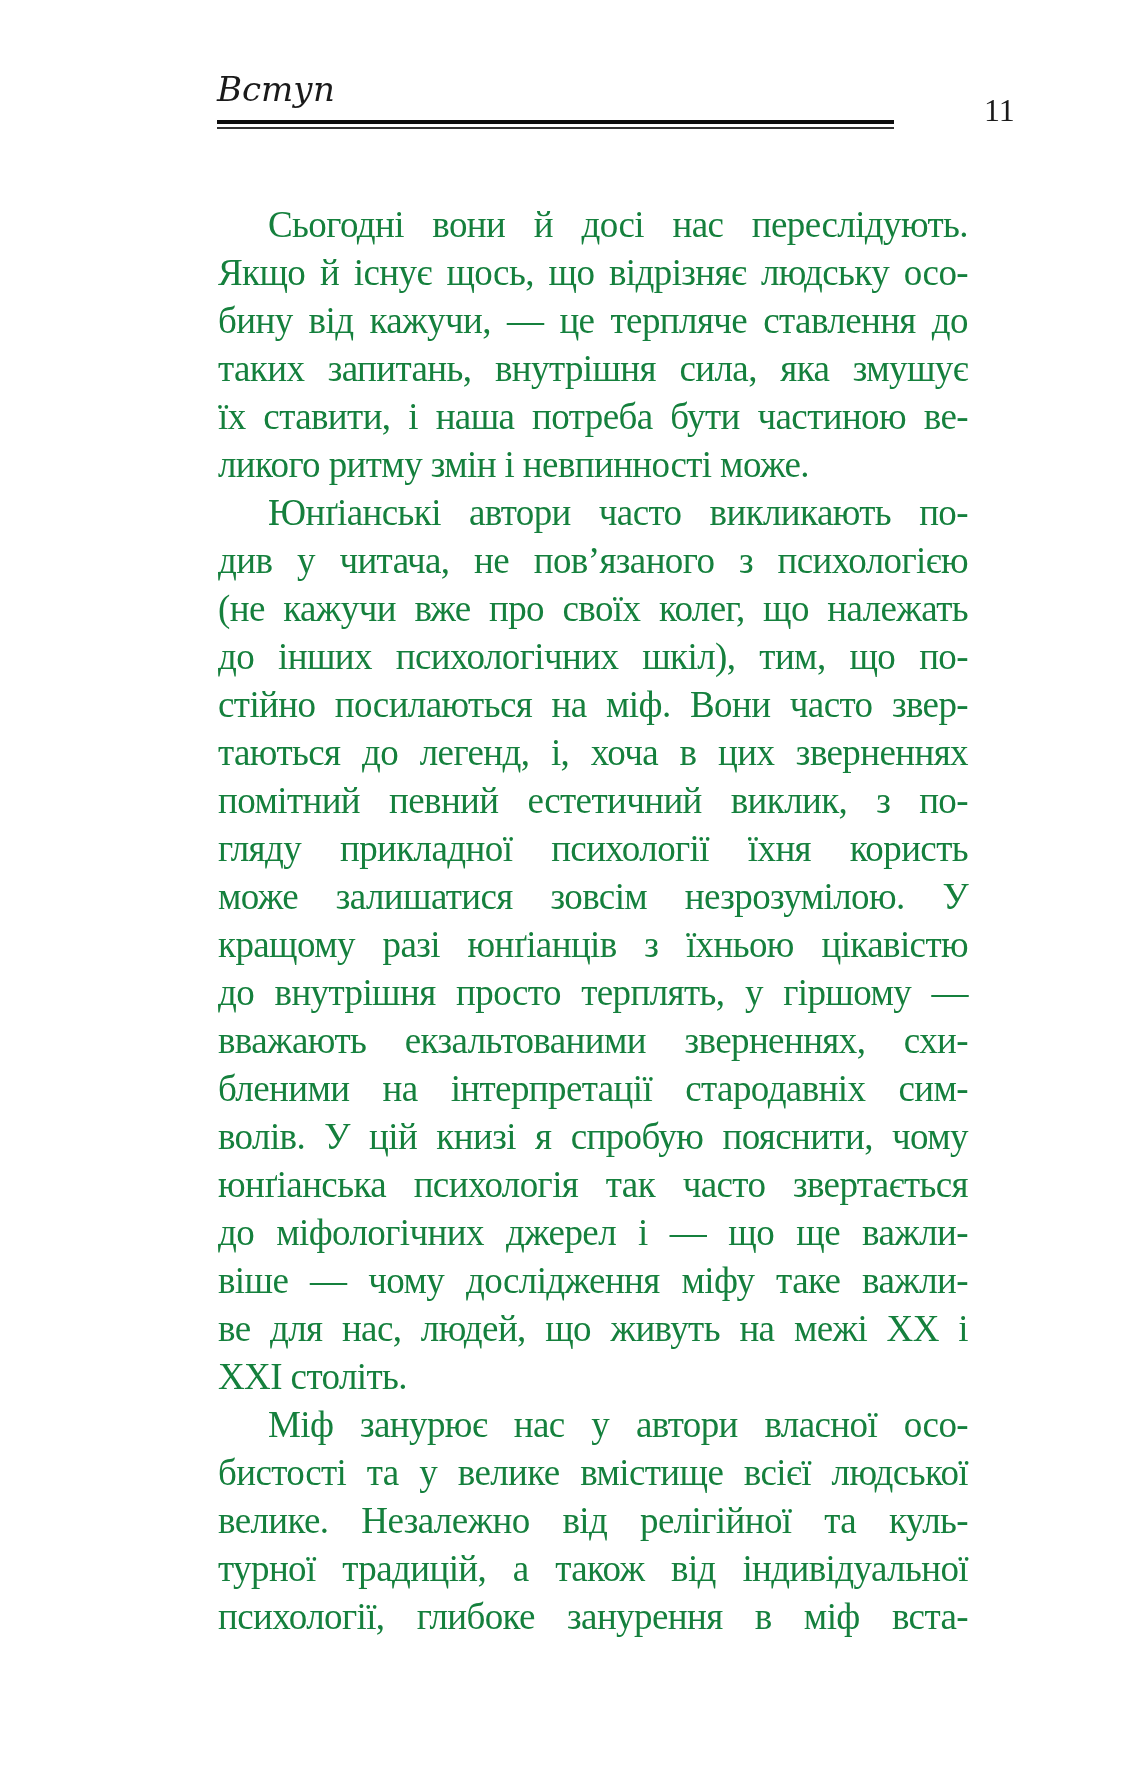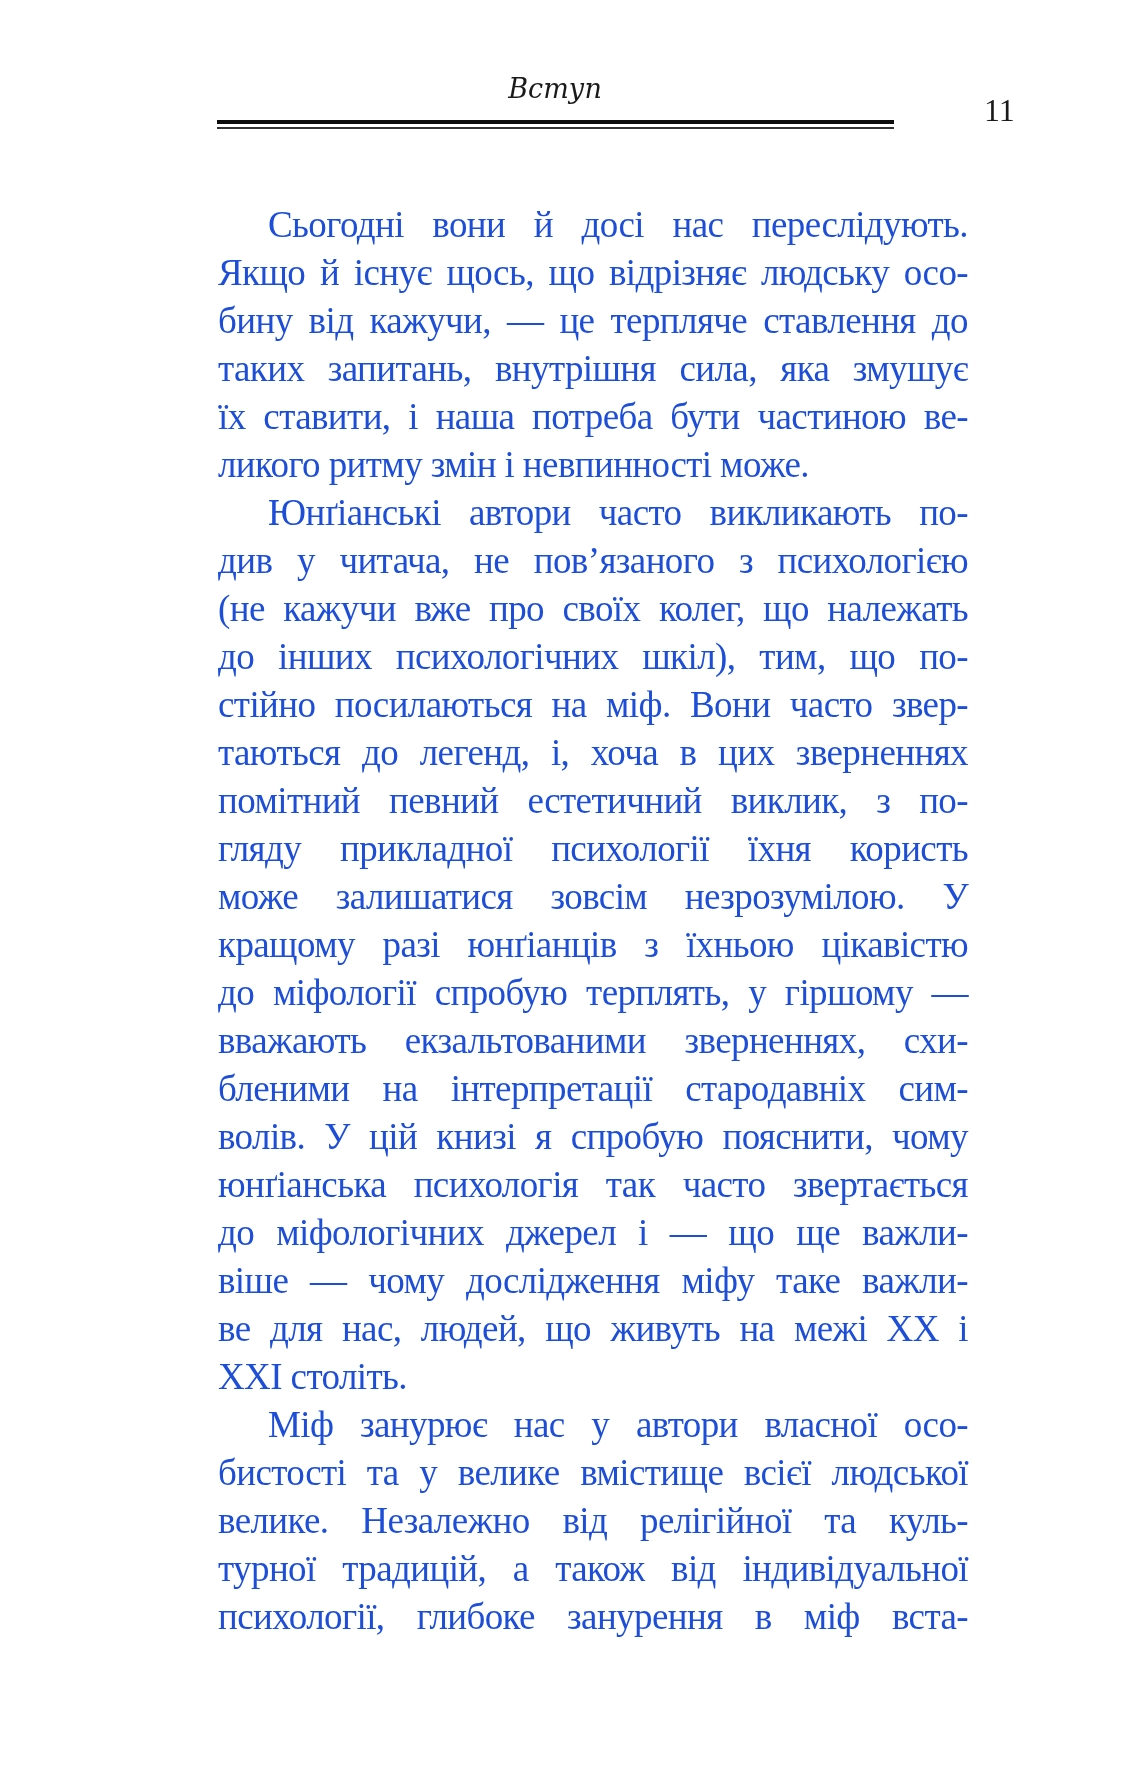--- a/index.html
+++ b/index.html
@@ -19,24 +19,23 @@
       left: 0;
       top: 0;
       width: 1148px;
       height: 140px;
     }
     .running-title {
       position: absolute;
       left: 217px;
       width: 676px;
       top: 72px;
-      text-align: center;
       font-family: "DejaVu Serif", serif;
       font-style: italic;
-      font-size: 27px;
+      font-size: 34px;
       line-height: 34px;
       color: #1a1a1a;
     }
     .rule-thick {
       position: absolute;
       left: 217px;
       top: 120px;
       width: 677px;
       height: 4px;
       background: #0d0d0d;
@@ -61,21 +60,21 @@
       color: #1a1a1a;
     }
     .body-text {
       position: absolute;
       left: 218px;
       top: 201px;
       width: 750px;
       font-family: "Liberation Serif", serif;
       font-size: 37px;
       line-height: 48px;
-      color: #1d4ed8;
+      color: #15803d;
     }
     .line {
       display: block;
       height: 48px;
       white-space: nowrap;
       text-align: justify;
       text-align-last: justify;
       transform-origin: left center;
       letter-spacing: -0.6px;
     }
@@ -109,21 +108,21 @@
     <span class="line indent">Юнґіанські автори часто викликають по-</span>
     <span class="line">див у читача, не пов’язаного з психологією</span>
     <span class="line">(не кажучи вже про своїх колег, що належать</span>
     <span class="line">до інших психологічних шкіл), тим, що по-</span>
     <span class="line">стійно посилаються на міф. Вони часто звер-</span>
     <span class="line">таються до легенд, і, хоча в цих зверненнях</span>
     <span class="line">помітний певний естетичний виклик, з по-</span>
     <span class="line">гляду прикладної психології їхня користь</span>
     <span class="line">може залишатися зовсім незрозумілою. У</span>
     <span class="line">кращому разі юнґіанців з їхньою цікавістю</span>
-    <span class="line">до міфології спробую терплять, у гіршому —</span>
+    <span class="line">до внутрішня просто терплять, у гіршому —</span>
     <span class="line">вважають екзальтованими зверненнях, схи-</span>
     <span class="line">бленими на інтерпретації стародавніх сим-</span>
     <span class="line">волів. У цій книзі я спробую пояснити, чому</span>
     <span class="line">юнґіанська психологія так часто звертається</span>
     <span class="line">до міфологічних джерел і — що ще важли-</span>
     <span class="line">віше — чому дослідження міфу таке важли-</span>
     <span class="line">ве для нас, людей, що живуть на межі XX і</span>
     <span class="line last">XXI століть.</span>
   </div>
   <div>

